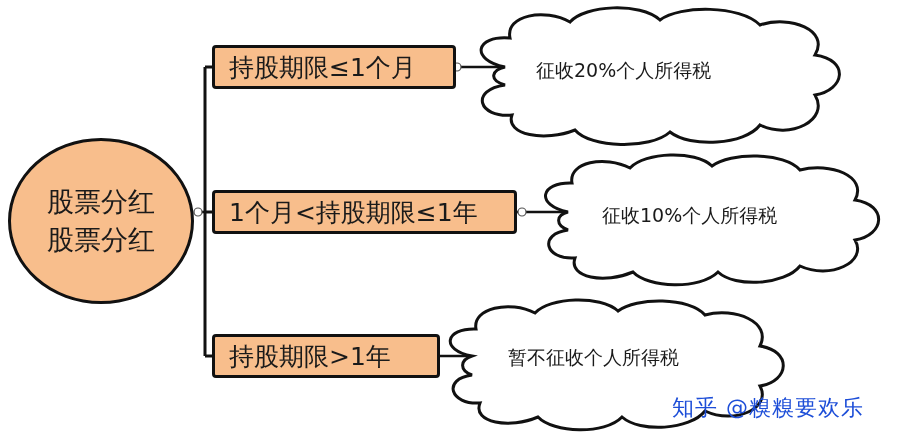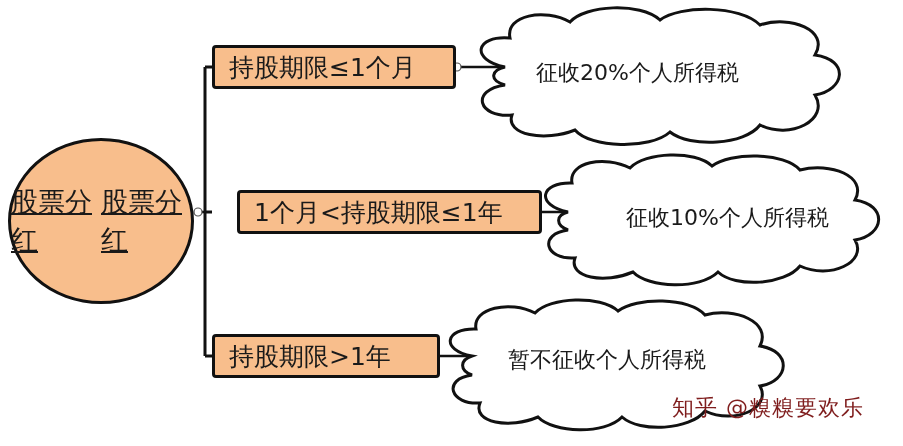--- a/index.html
+++ b/index.html
@@ -2,37 +2,37 @@
 <html><head>
 <meta charset="utf-8">
 <style>
   html, body { margin: 0; padding: 0; background: #ffffff; }
   body { width: 903px; height: 446px; position: relative; overflow: hidden;
          font-family: "DejaVu Sans", "Liberation Sans", sans-serif; color: #1a1a1a; }
   svg.diagram { position: absolute; left: 0; top: 0; }
   .root {
     position: absolute; left: 8px; top: 138px; width: 186px; height: 166px;
     border-radius: 50%; background: #f8be8c; border: 3px solid #111;
-    box-sizing: border-box; display: flex; flex-direction: row;
-    align-items: center; justify-content: flex-end; font-size: 27px; line-height: 38px; text-decoration: underline;
+    box-sizing: border-box; display: flex; flex-direction: column;
+    align-items: center; justify-content: center; font-size: 27px; line-height: 38px;
   }
   .branch {
     position: absolute; background: #f8be8c; border: 3px solid #111; border-radius: 4px;
     box-sizing: border-box; height: 44px; display: flex; align-items: center;
     padding: 0 14px; font-size: 25px; white-space: nowrap;
   }
   .b1 { left: 212px; top: 45px; width: 244px; }
-  .b2 { left: 212px; top: 190px; width: 305px; margin-left: 25px; }
+  .b2 { left: 212px; top: 190px; width: 305px; }
   .b3 { left: 212px; top: 334px; width: 228px; }
-  .cloud-text { position: absolute; font-size: 22px; white-space: nowrap; }
+  .cloud-text { position: absolute; font-size: 19px; white-space: nowrap; }
   .c1 { left: 536px; top: 58px; }
-  .c2 { left: 602px; top: 203px; margin-left: 24px; }
+  .c2 { left: 602px; top: 203px; }
   .c3 { left: 508px; top: 345px; text-align: right; }
   .watermark { position: absolute; left: 672px; top: 393px; font-size: 22px;
-               color: #7f1d1d; letter-spacing: 1px; }
+               color: #1d4ed8; letter-spacing: 1px; }
 </style>
 </head>
 <body>
 
 <svg class="diagram" width="903" height="446">
 
   <line x1="194" y1="212" x2="204" y2="212" stroke="#111" stroke-width="2.5"></line>
   <circle cx="198" cy="212" r="4" fill="#fff" stroke="#555" stroke-width="1.2"></circle>
 
   <line x1="205" y1="67" x2="205" y2="356" stroke="#111" stroke-width="3"></line>

